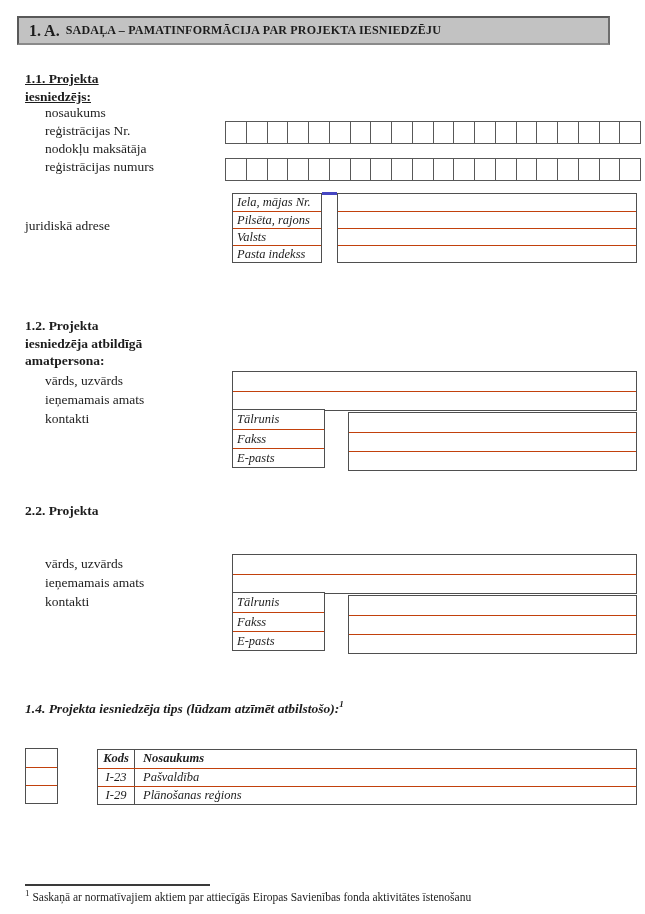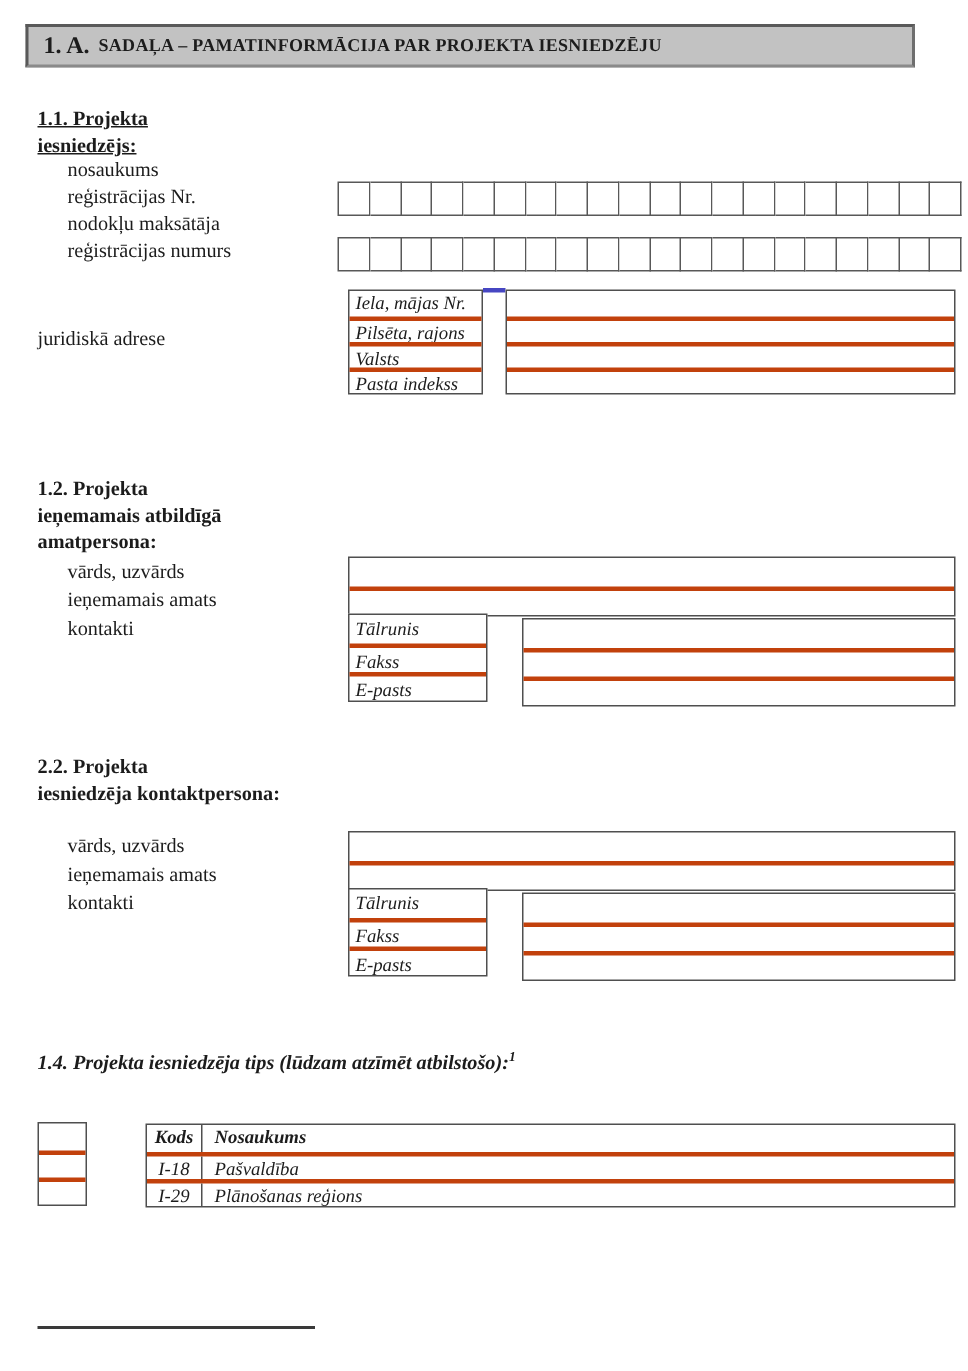--- a/index.html
+++ b/index.html
@@ -19,21 +19,21 @@
   .lblstack{font-size:13.5px;line-height:18px;}
   .lbl{font-size:13.5px;}
 
   
   .cellgrid{display:flex;height:21px;}
   .cellgrid .cell{width:19.75px;height:21px;border:1px solid #585858;border-left:none;background:#fff;}
   .cellgrid .cell:first-child{border-left:1px solid #585858;}
 
   
   .vtable{border:1px solid #4f4f4f;background:#fff;box-sizing:border-box;}
-  .vtable .row{border-top:3px solid #c2410c;box-sizing:border-box;}
+  .vtable .row{border-top:1px solid #c2410c;box-sizing:border-box;}
   .vtable .row:first-child{border-top:none;}
   .row.it{font-style:italic;font-size:12.5px;padding:0 4px;white-space:nowrap;overflow:hidden;}
   .h17 .row{height:17px;line-height:16px;}
   .h19 .row{height:19px;line-height:18px;}
   .h18 .row{height:18px;line-height:17px;justify-content:center;}
 
   .blue-mark{background:#4646c2;}
 
   
   .t14{left:97px;top:749px;width:540px;}
@@ -127,21 +127,21 @@
 
   <div class="abs vtable h17" style="left:337px;top:193px;width:300px;">
     <div class="row"></div>
     <div class="row"></div>
     <div class="row"></div>
     <div class="row"></div>
   </div>
 
   <div class="abs heading" style="left:25px;top:317px;">
     <div>1.2. Projekta</div>
-    <div>ieņemamais atbildīgā</div>
+    <div>iesniedzēja atbildīgā</div>
     <div>amatpersona:</div>
   </div>
 
   <div class="abs lblstack" style="left:45px;top:371px;line-height:19px;">
     <div>vārds, uzvārds</div>
     <div>ieņemamais amats</div>
     <div>kontakti</div>
   </div>
 
   <div class="abs vtable h19" style="left:232px;top:371px;width:405px;">
@@ -156,21 +156,20 @@
   </div>
 
   <div class="abs vtable h19" style="left:348px;top:412px;width:289px;">
     <div class="row"></div>
     <div class="row"></div>
     <div class="row"></div>
   </div>
 
   <div class="abs heading" style="left:25px;top:502px;">
     <div>2.2. Projekta</div>
-    <div>iesniedzēja kontaktpersona:</div>
   </div>
 
   <div class="abs lblstack" style="left:45px;top:554px;line-height:19px;">
     <div>vārds, uzvārds</div>
     <div>ieņemamais amats</div>
     <div>kontakti</div>
   </div>
 
   <div class="abs vtable h19" style="left:232px;top:554px;width:405px;">
     <div class="row"></div>
@@ -198,24 +197,28 @@
     <div class="row"></div>
     <div class="row"></div>
   </div>
 
   <div class="abs vtable h18 t14">
     <div class="row hdr">
       <div class="kods">Kods</div>
       <div class="nosk">Nosaukums</div>
     </div>
     <div class="row">
-      <div class="kods">I-18</div>
+      <div class="kods">I-23</div>
       <div class="nosk">Pašvaldība</div>
     </div>
     <div class="row">
       <div class="kods">I-29</div>
       <div class="nosk">Plānošanas reģions</div>
     </div>
   </div>
 
   <div class="abs footnote-line"></div>
+  <div class="abs footnote">
+    <sup>1</sup>
+    <span>Saskaņā ar normatīvajiem aktiem par attiecīgās Eiropas Savienības fonda aktivitātes īstenošanu</span>
+  </div>
 
 </div>
 
 </body></html>

